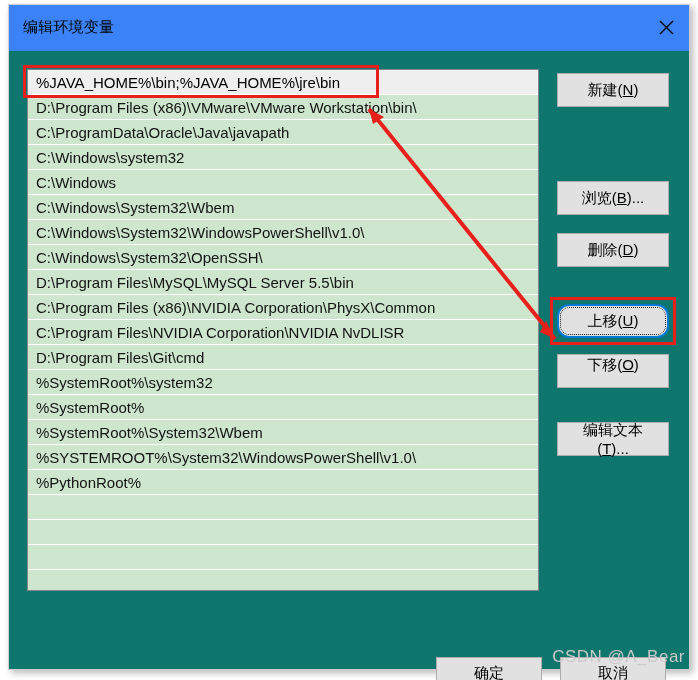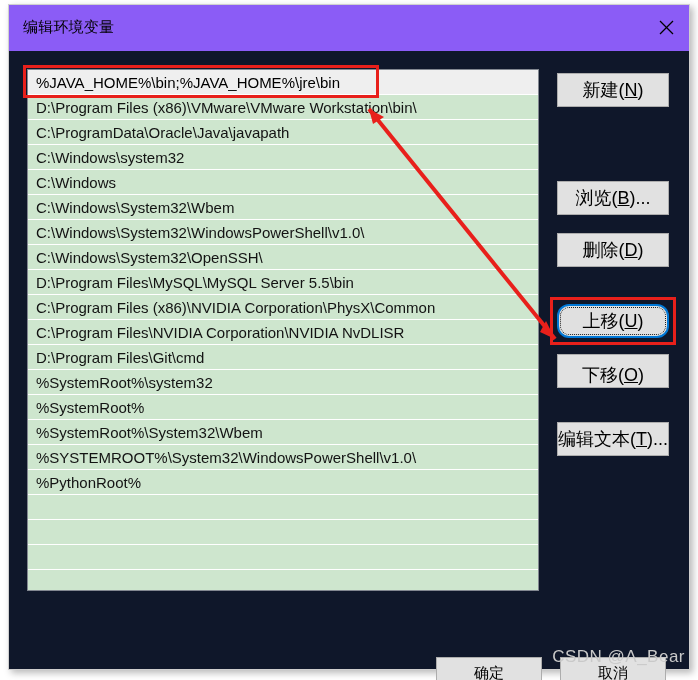--- a/index.html
+++ b/index.html
@@ -28,21 +28,21 @@
     box-shadow: 3px 3px 7px rgba(0,0,0,0.28);
   }
 
   
   #titlebar {
     position: absolute;
     left: 0;
     top: 0;
     right: 0;
     height: 46px;
-    background: #8b5cf6;
+    background: #3b82f6;
     border-bottom: 4px solid #4d7c0f;
   }
   #title-text {
     position: absolute;
     left: 14px;
     top: 13px;
     font-size: 15px;
     color: #000000;
     letter-spacing: 0.2px;
     white-space: nowrap;
@@ -60,21 +60,21 @@
   }
   #close-button svg { display: block; }
 
   
   #dialog-body {
     position: absolute;
     left: 0;
     top: 46px;
     right: 0;
     bottom: 0;
-    background: #0f172a;
+    background: #0f766e;
   }
 
   
   #path-list {
     position: absolute;
     left: 18px;
     top: 18px;
     width: 512px;
     height: 522px;
     background: #cee6ce;
@@ -101,28 +101,28 @@
 
   
   .side-button {
     position: absolute;
     left: 548px;
     width: 112px;
     height: 34px;
     background: #e1e1e1;
     border: 1px solid #adadad;
     box-sizing: border-box;
-    font-size: 18px;
+    font-size: 15px;
     font-family: "Liberation Sans", "DejaVu Sans", sans-serif;
     color: #000000;
     display: flex;
     align-items: center;
     justify-content: center;
     cursor: default;
-    padding: 0;
+    padding: 12px;
   }
   .side-button .u { text-decoration: underline; }
 
   #btn-new       { top: 22px; }
   #btn-edit      { top: 72px; }
   #btn-browse    { top: 130px; }
   #btn-delete    { top: 182px; }
   #btn-moveup    { top: 253px; background: #e0e0e0; border-radius: 12px; }
   #btn-movedown  { top: 303px; align-items: flex-end; }
   #btn-edittext  { top: 371px; justify-content: center; }

